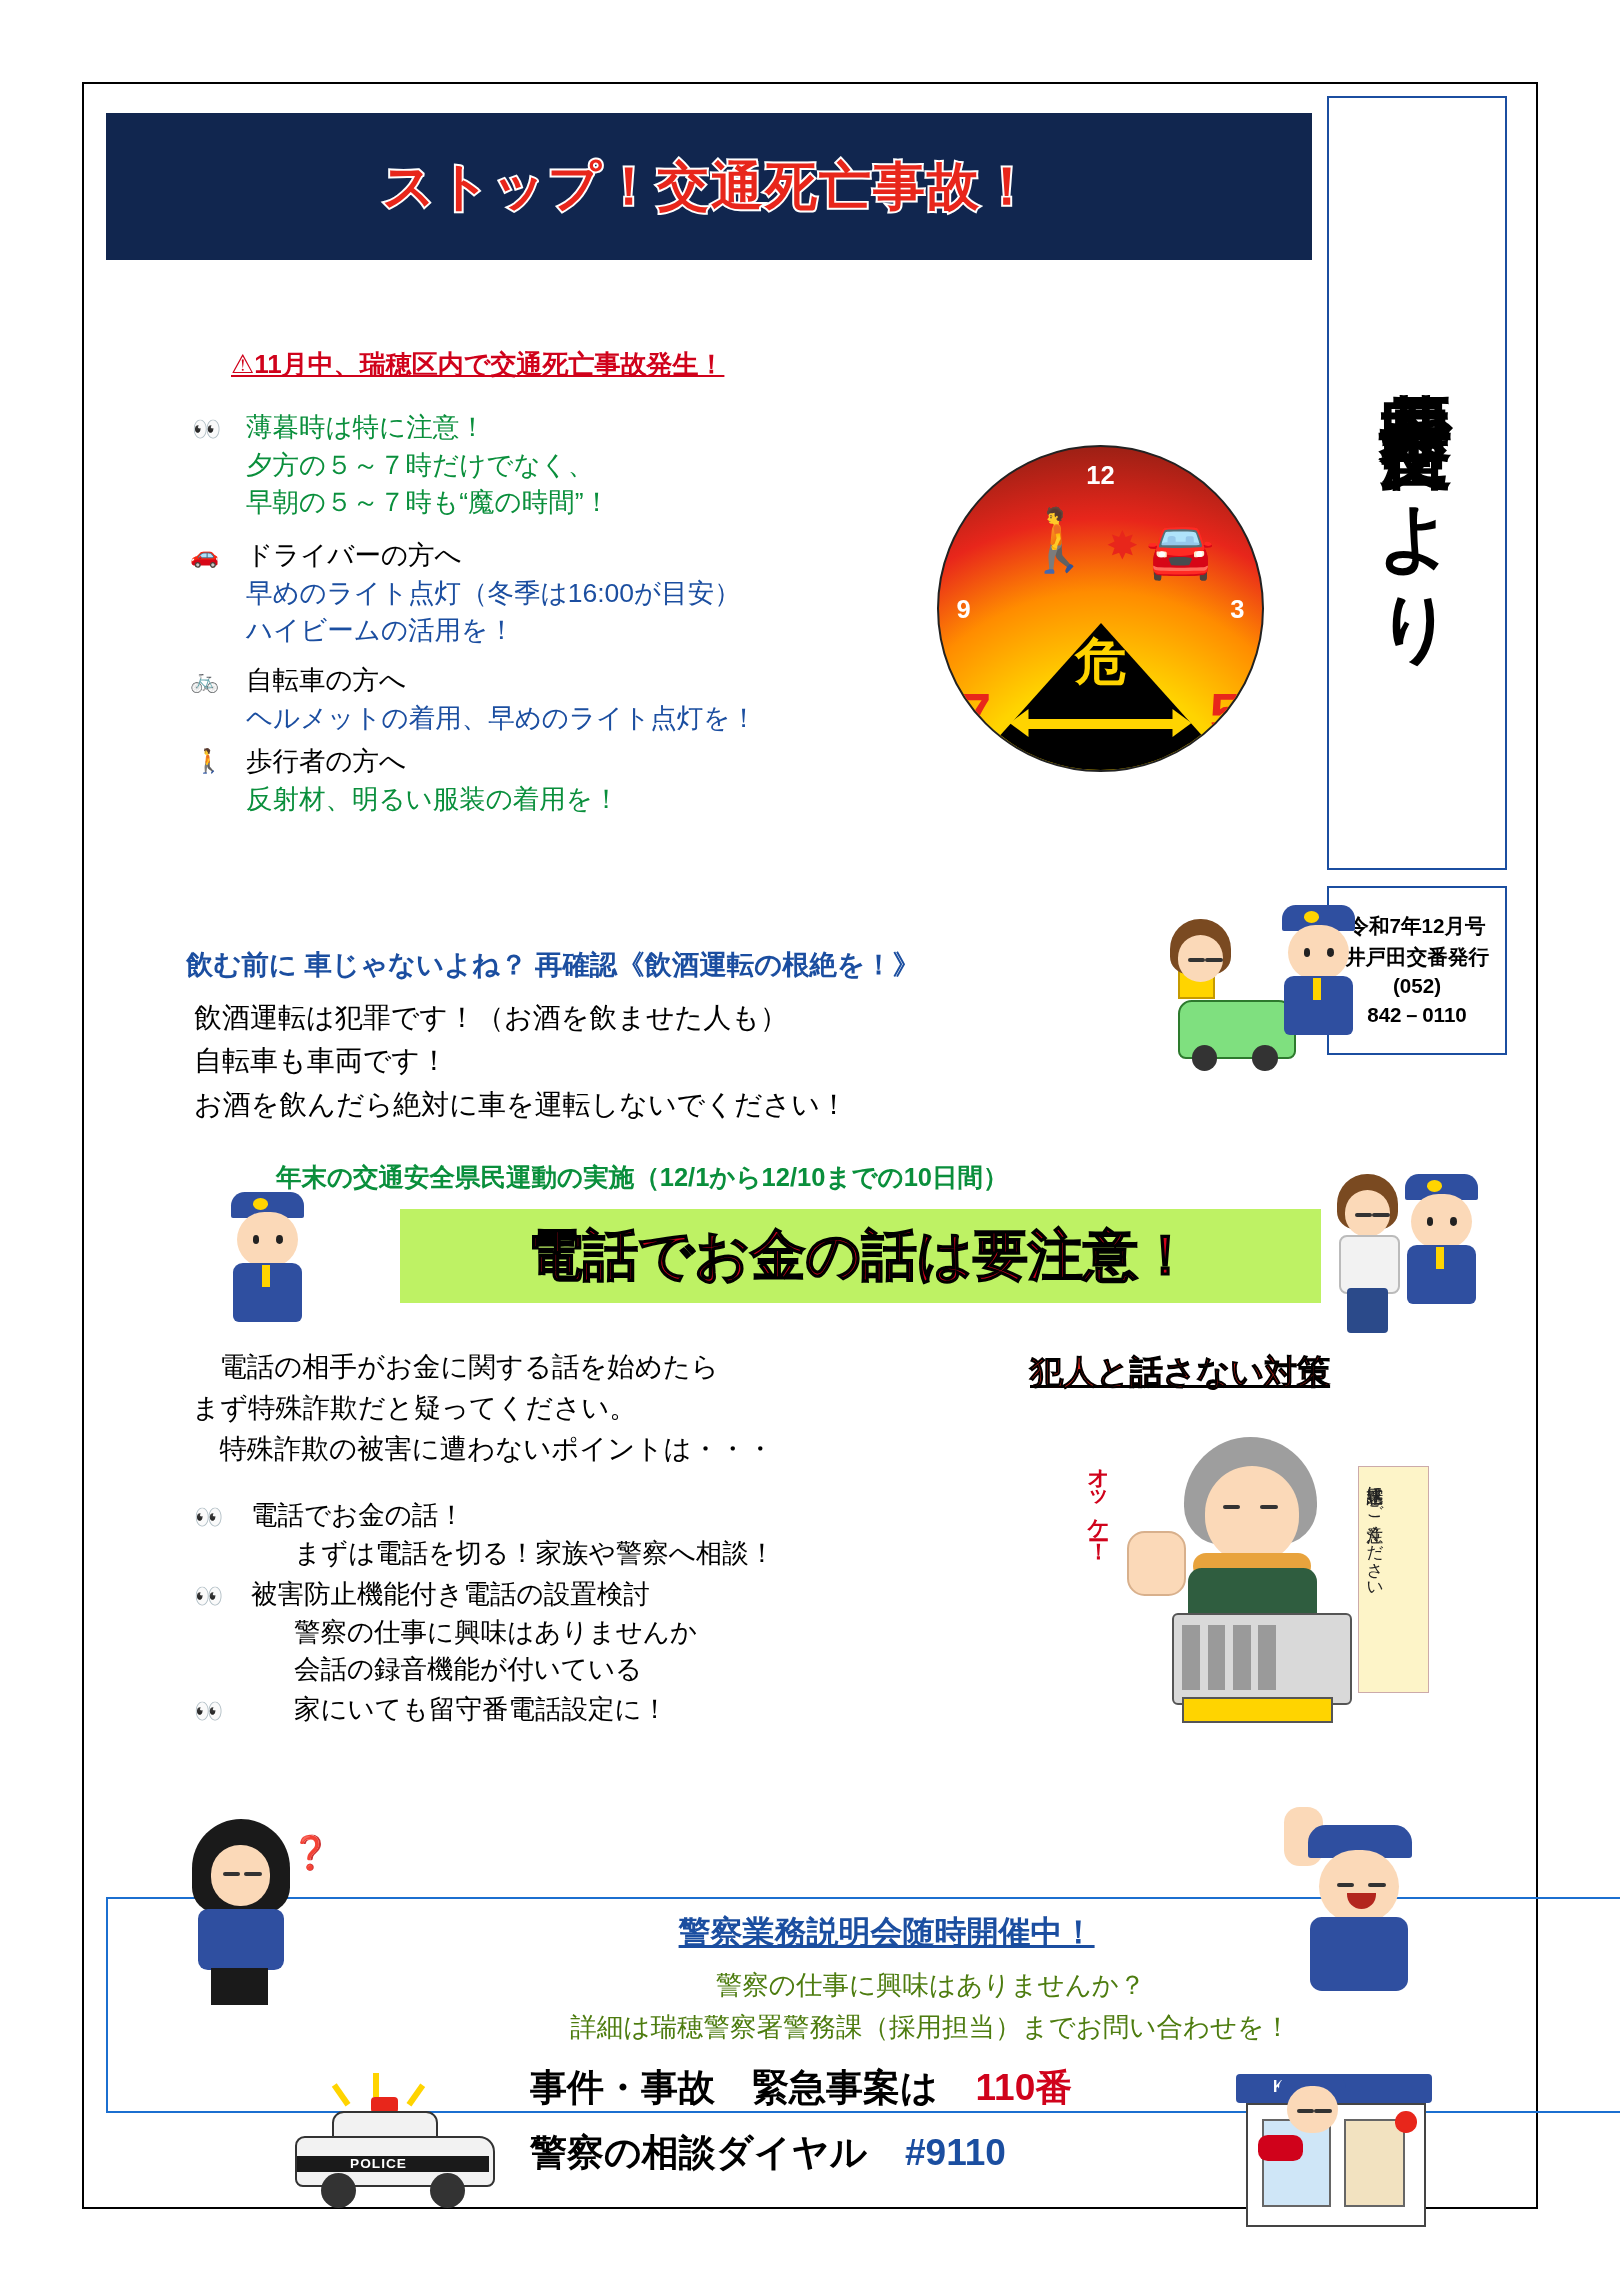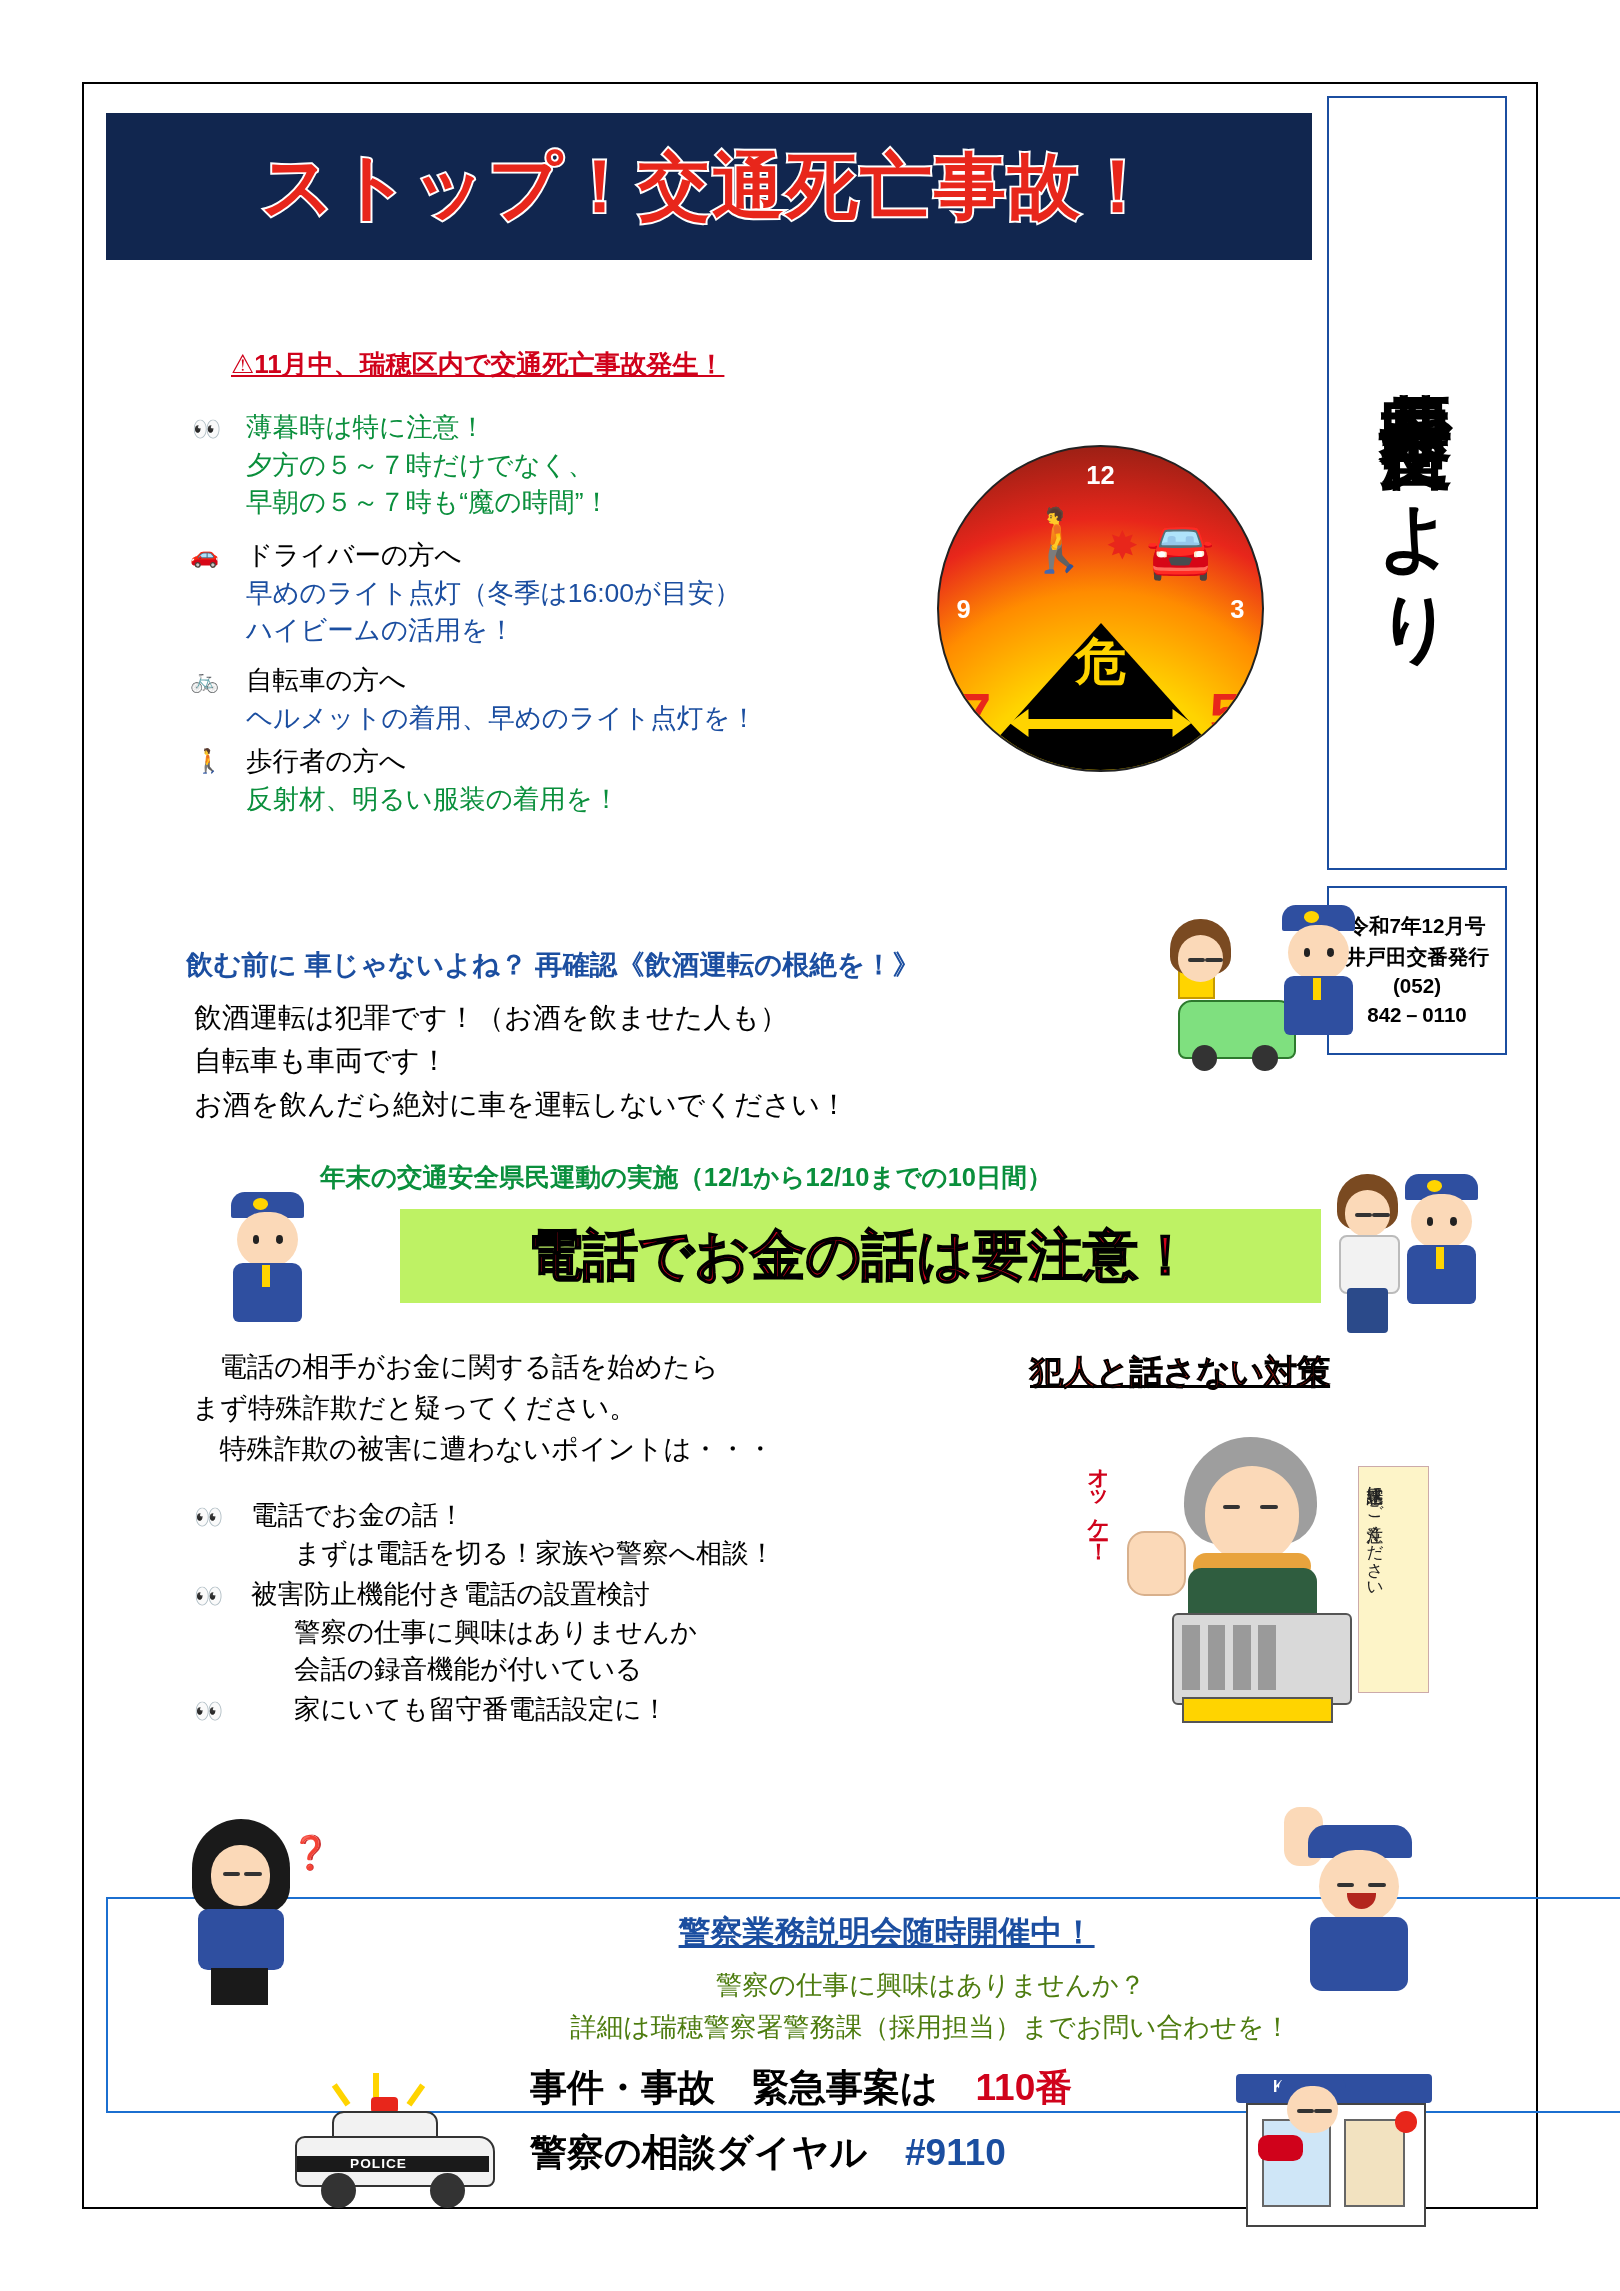--- a/index.html
+++ b/index.html
@@ -5,21 +5,21 @@
   html,body{margin:0;padding:0;background:#ffffff;}
   body{font-family:"Liberation Sans","DejaVu Sans",sans-serif;}
   .page{position:relative;width:1620px;height:2292px;background:#fff;overflow:hidden;}
   .sheet{position:absolute;left:82px;top:82px;width:1456px;height:2127px;border:2.9px solid #000;box-sizing:border-box;}
 
   
   .title-banner{position:absolute;left:21.6px;top:29px;width:1206px;height:147px;background:#11264f;}
   .title-banner .t{
     position:absolute;left:0;top:0;width:100%;height:100%;
     display:flex;align-items:center;justify-content:center;
-    font-size:72px;font-weight:bold;color:#e8261b;letter-spacing:2px;
+    font-size:52px;font-weight:bold;color:#e8261b;letter-spacing:2px;
     -webkit-text-stroke:3.9px #ffffff;paint-order:stroke fill;
     font-family:"DejaVu Sans",sans-serif;
   }
   .vtitle-box{position:absolute;left:1243px;top:11.8px;width:180px;height:774px;border:2.9px solid #1b4ea0;box-sizing:border-box;}
   .vtitle{
     position:absolute;left:0;top:0;width:100%;height:100%;
     writing-mode:vertical-rl;text-orientation:upright;
     display:flex;align-items:center;justify-content:center;
     font-size:74px;font-weight:bold;color:#000;letter-spacing:5.9px;
     font-family:"DejaVu Sans",sans-serif;
@@ -54,21 +54,21 @@
   .clock .arrow:before,.clock .arrow:after{content:"";position:absolute;top:-9.8px;border-top:14.7px solid transparent;border-bottom:14.7px solid transparent;}
   .clock .arrow:before{left:-17.6px;border-right:19.6px solid #ffd400;}
   .clock .arrow:after{right:-17.6px;border-left:19.6px solid #ffd400;}
   .clock .person{position:absolute;left:82px;top:57px;font-size:61px;color:#000;}
   .clock .car{position:absolute;right:47px;top:71px;font-size:55px;color:#fff;-webkit-text-stroke:2px #333;}
   .clock .bang{position:absolute;left:167px;top:76px;font-size:39px;color:#e8261b;}
 
   
   .drink-head{position:absolute;left:102px;top:863px;font-size:27.4px;font-weight:bold;color:#1b4ea0;}
   .drink-body{position:absolute;left:110px;top:912px;font-size:28px;line-height:1.55;color:#000;}
-  .kenmin{position:absolute;left:192px;top:1076px;font-size:25.5px;font-weight:bold;color:#0a8f3c;margin-left:44px;}
+  .kenmin{position:absolute;left:192px;top:1076px;font-size:25.5px;font-weight:bold;color:#0a8f3c;}
 
   
   .ybanner{position:absolute;left:316px;top:1125px;width:921px;height:94px;background:#bef264;display:flex;align-items:center;justify-content:center;}
   .ybanner span{font-size:55px;font-weight:bold;color:#d0021b;-webkit-text-stroke:1.5px #000;font-family:"DejaVu Sans",sans-serif;}
 
   
   .fraud{position:absolute;left:108px;top:1262px;width:784px;font-size:27.4px;line-height:1.5;color:#000;}
   .fr-head{position:absolute;left:946px;top:1266px;font-size:33px;font-weight:bold;color:#e8261b;-webkit-text-stroke:1px #000;}
   .fr-head .u{ text-decoration:underline; }
 

